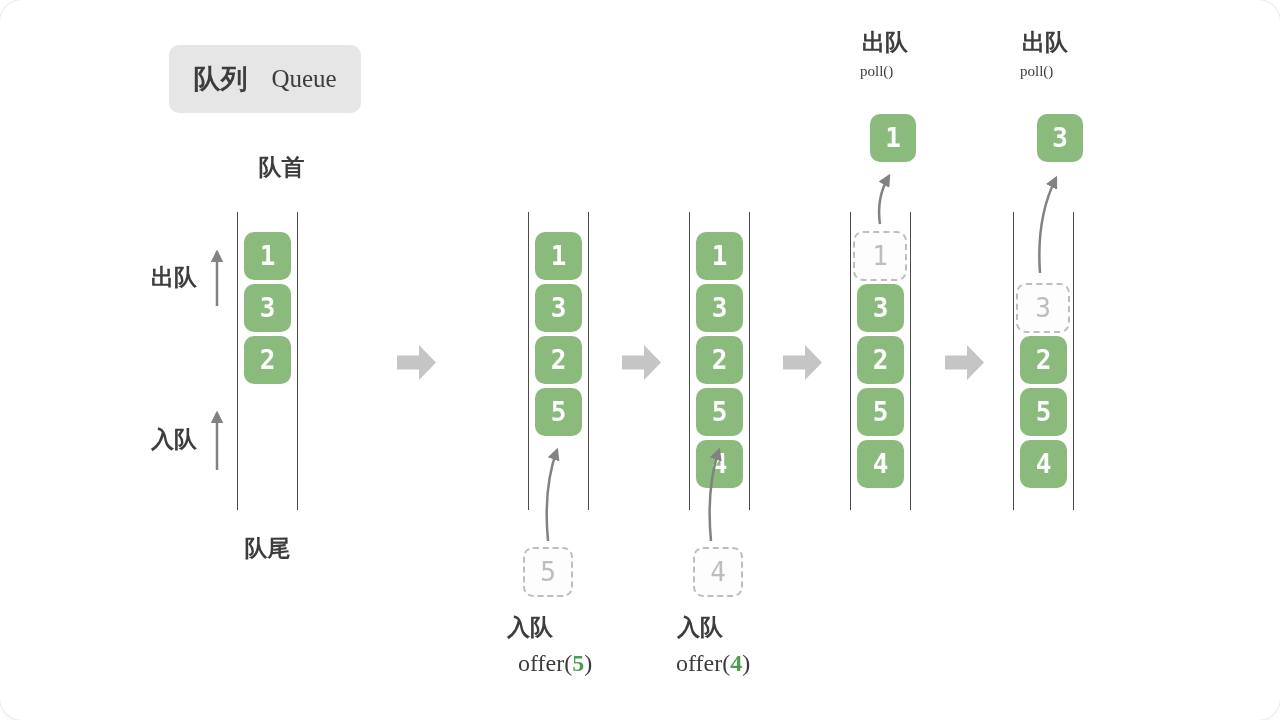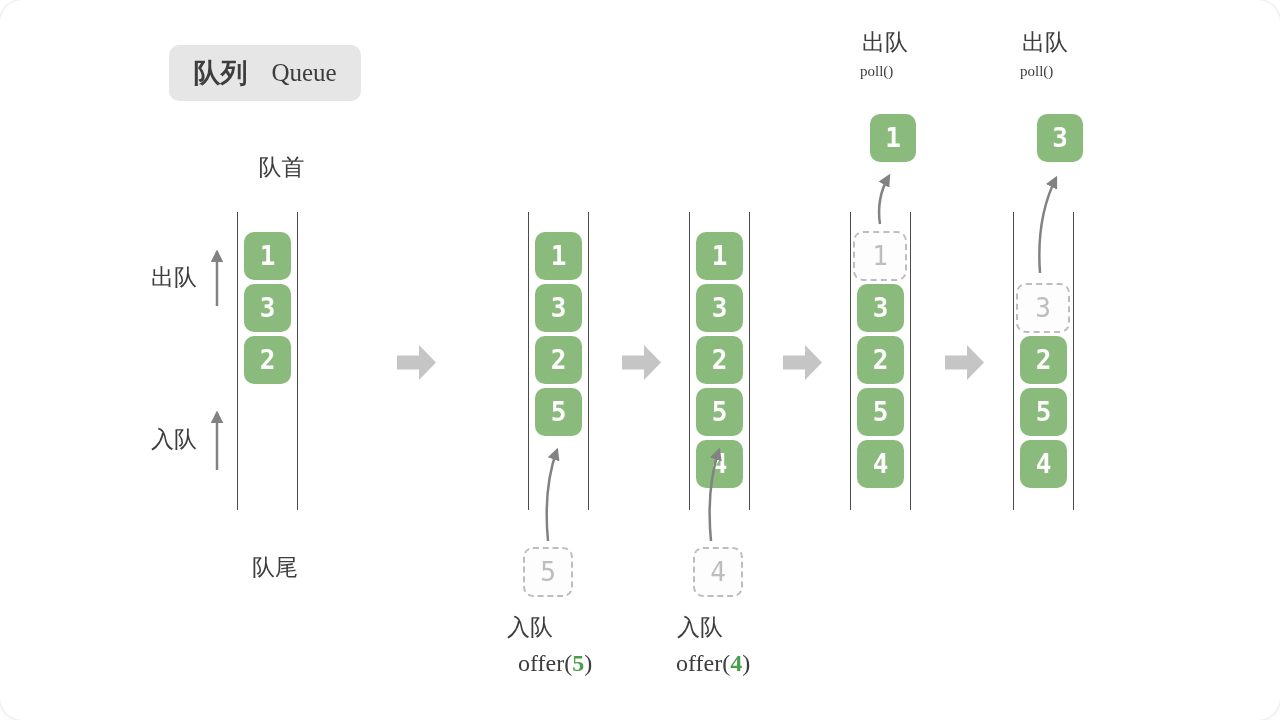--- a/index.html
+++ b/index.html
@@ -4,26 +4,26 @@
 <style>
   html,body{margin:0;padding:0;background:#ffffff;}
   #canvas{
     position:relative;width:1280px;height:720px;background:#ffffff;
     border-radius:22px;box-shadow:0 0 0 1px #ececec,0 2px 6px rgba(0,0,0,.05);
     overflow:hidden;font-family:"Liberation Sans",sans-serif;color:var(--text_dark);
   }
   .mono{font-family:Liberation Serif, serif;}
   .abs{position:absolute;}
   
-  .badge{left:169px;top:45px;width:192px;height:56px;background:var(--badge_bg);
+  .badge{left:169px;top:45px;width:192px;height:68px;background:var(--badge_bg);
     border-radius:10px;display:flex;align-items:center;justify-content:center;gap:24px;}
   .badge .zh{font-weight:bold;font-size:27px;color:var(--text_dark);}
   .badge .en{font-size:25px;color:var(--text_dark);}
   
-  .cjk{font-weight:normal;font-size:23px;color:var(--text_dark);line-height:1;}
+  .cjk{font-weight:bold;font-size:23px;color:var(--text_dark);line-height:1;}
   .center61{width:61px;text-align:center;}
   
   .rails{top:212px;height:298px;width:61px;box-sizing:border-box;
     border-left:1.5px solid var(--rail);border-right:1.5px solid var(--rail);}
   
   .box{width:47px;height:48px;border-radius:10px;background:var(--box_green);
     display:flex;align-items:center;justify-content:center;
     font-family:"DejaVu Sans Mono",monospace;font-weight:bold;font-size:26px;color:var(--box_text);}
   .box.removed{width:54px;height:50px;box-sizing:border-box;background:#fdfdfd;
     border:2.5px dashed var(--muted_gray);color:var(--muted_gray);font-weight:normal;}
@@ -40,21 +40,21 @@
 <body>
 
 <div id="canvas">
 
   <div class="abs badge">
     <span class="zh">队列</span>
     <span class="en mono">Queue</span>
   </div>
 
   <div class="abs cjk center61" style="left:251px;top:156px;">队首</div>
-  <div class="abs cjk center61" style="left:237px;top:556px;text-align:right;">队尾</div>
+  <div class="abs cjk center61" style="left:237px;top:537px;">队尾</div>
 
   <div class="abs cjk" style="left:151px;top:266px;">出队</div>
   <div class="abs cjk" style="left:151px;top:428px;">入队</div>
 
   <div class="abs rails" style="left:237px;"></div>
   <div class="abs rails" style="left:528px;"></div>
   <div class="abs rails" style="left:689px;"></div>
   <div class="abs rails" style="left:850px;"></div>
   <div class="abs rails" style="left:1013px;"></div>
 

